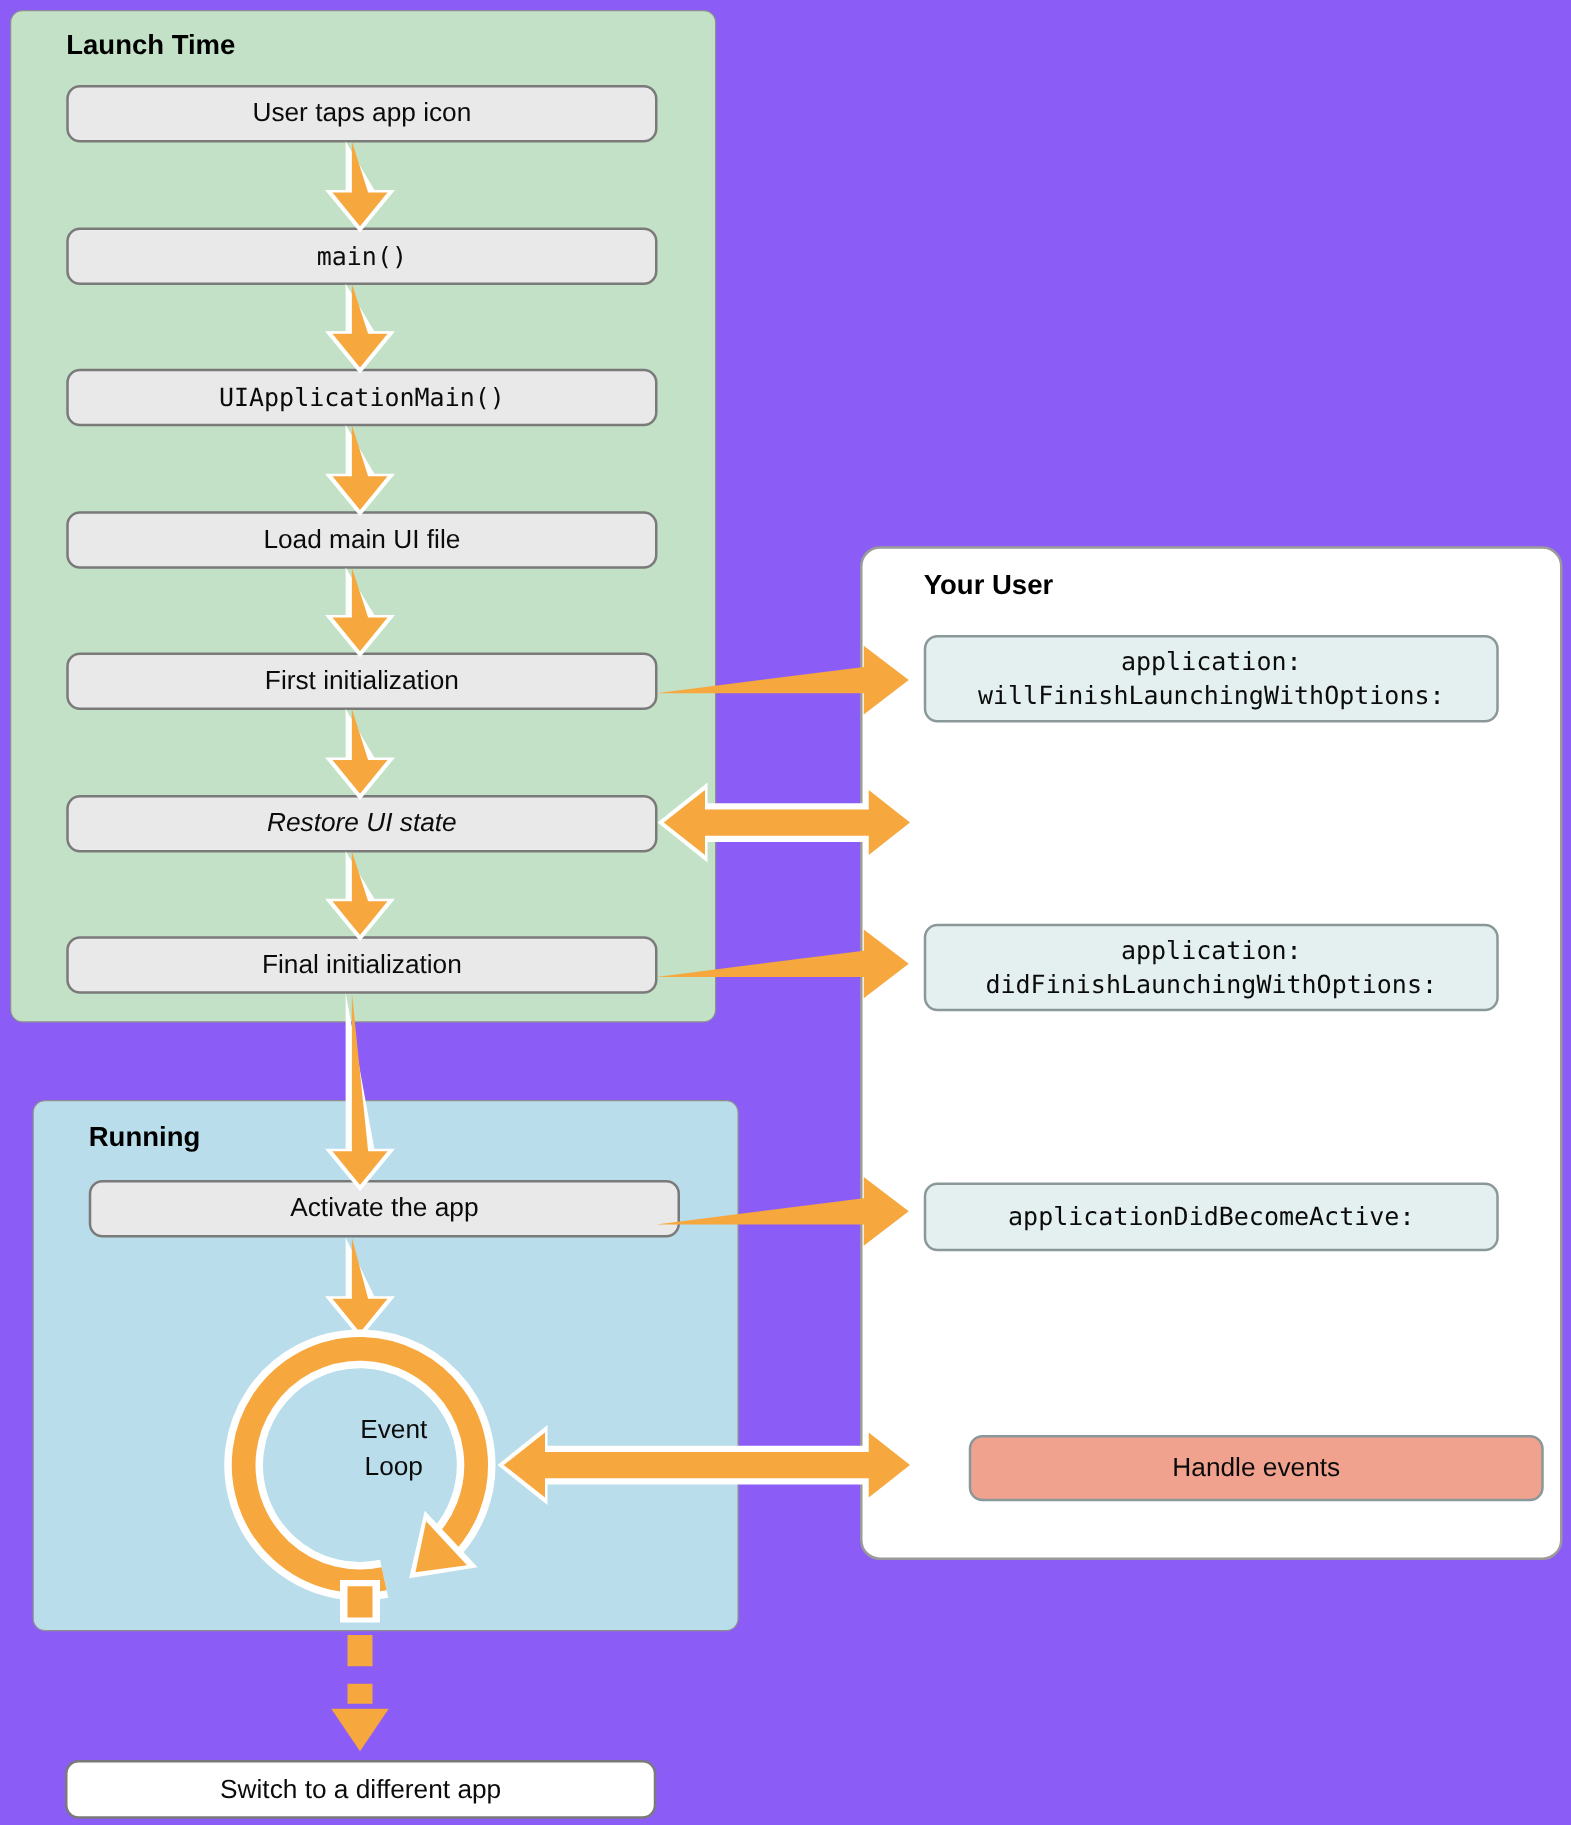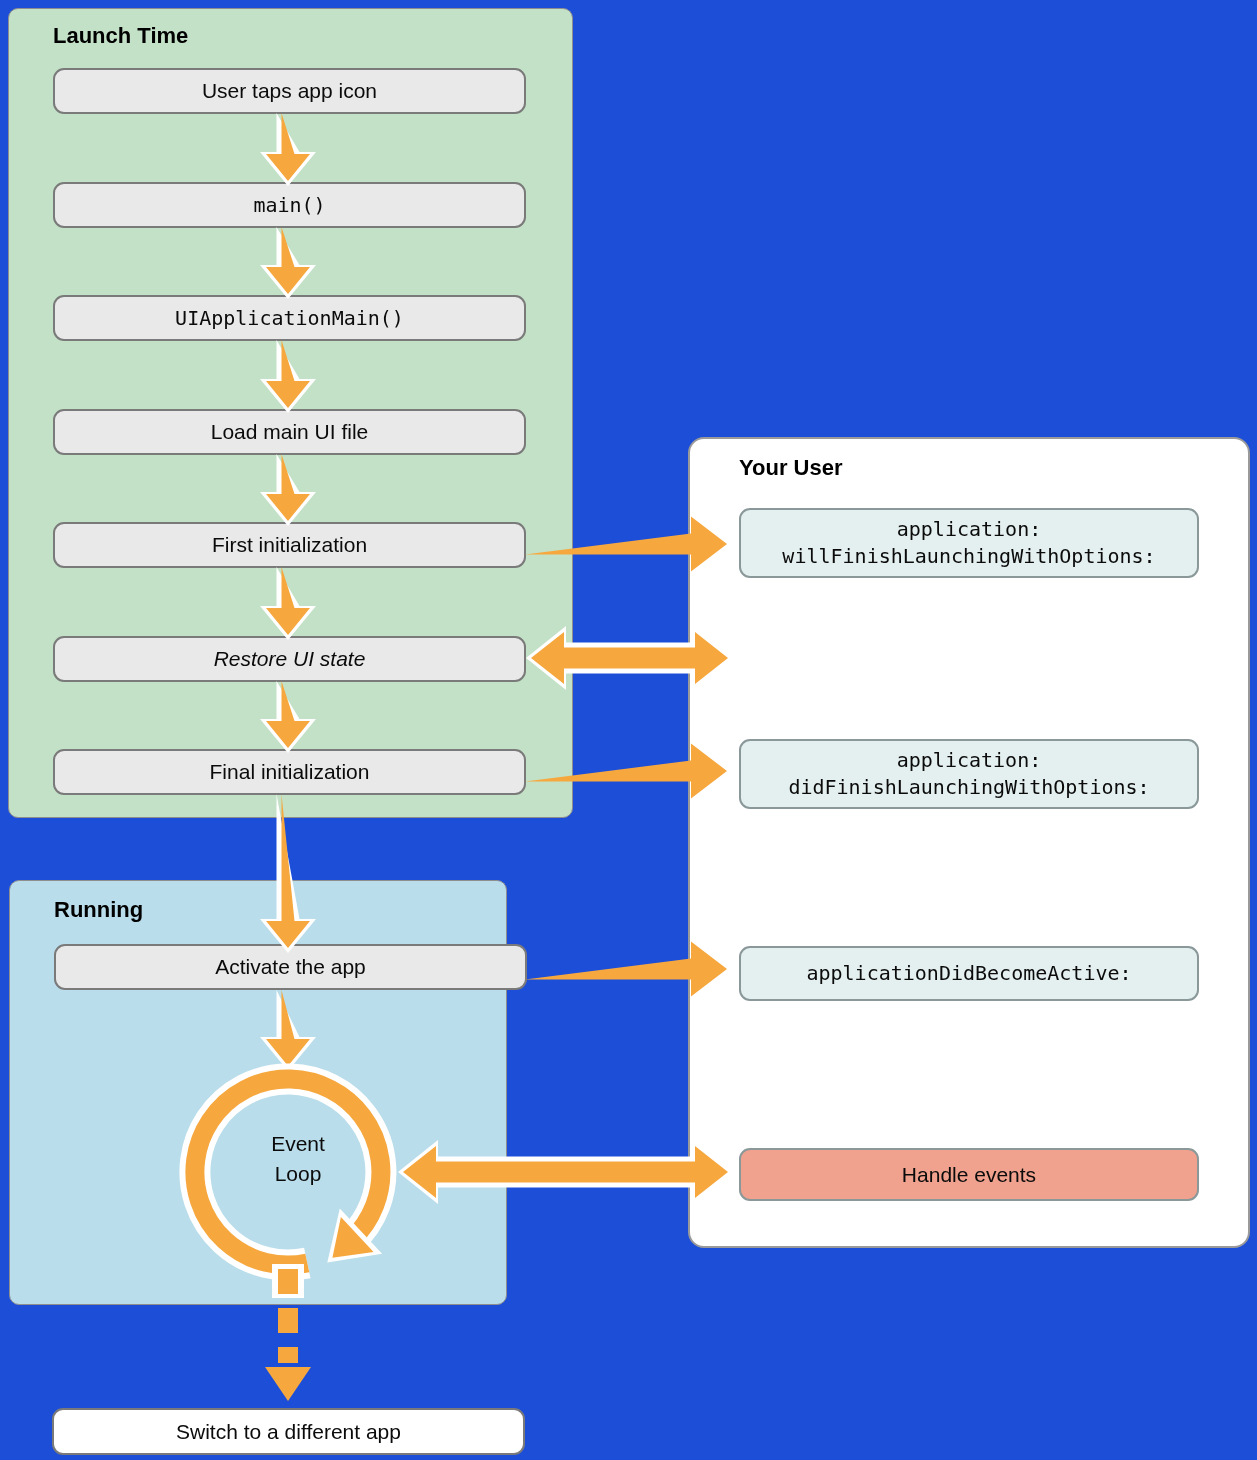--- a/index.html
+++ b/index.html
@@ -1,22 +1,22 @@
 <!DOCTYPE html>
 <html style="--green: #c3e1c6; --blue: #b9ddea; --step: #e9e9e9; --method: #e4efef; --highlight: #f0a28e;"><head>
 <meta charset="utf-8">
 <style>
   html,body{margin:0;padding:0;background:#ffffff;}
   #canvas{
-    position:relative;width:1257px;height:1460px;background:#1d4ed8;
+    position:relative;width:1257px;height:1460px;background:#8b5cf6;
     font-family:"Liberation Sans",sans-serif;color:#111;overflow:hidden;
   }
   .panel{position:absolute;border-radius:10px;box-sizing:border-box;}
   .panel-green{left:8px;top:8px;width:565px;height:810px;background:var(--green,#c3e1c6);border:1px solid #8e8e8e;}
-  .panel-blue{left:9px;top:880px;width:498px;height:425px;background:var(--blue,#b9ddea);border:1px solid #8e8e8e;padding-left:32px;}
+  .panel-blue{left:26px;top:880px;width:565px;height:425px;background:var(--blue,#b9ddea);border:1px solid #8e8e8e;padding-left:32px;}
   .panel-code{left:688px;top:437px;width:562px;height:811px;background:#ffffff;border:2px solid #9a9a9a;border-radius:16px;}
   .panel-title{position:absolute;font-size:22px;font-weight:bold;color:#000;}
   .box{
     position:absolute;box-sizing:border-box;display:flex;align-items:center;justify-content:center;
     text-align:center;border-radius:11px;font-size:21px;line-height:26px;color:#0b0b0b;
   }
   .step{left:44px;width:473px;height:46px;background:var(--step,#e9e9e9);border:2px solid #7a7a7a;}
   .mono{font-family:"DejaVu Sans Mono","Liberation Mono",monospace;font-size:20px;justify-content:center;}
   .method{left:49px;width:460px;background:var(--method,#e4efef);border:2px solid #8a9899;flex-direction:column;line-height:27px;}
   .highlight{background:var(--highlight,#f0a28e);}
@@ -71,21 +71,21 @@
       <div>application:</div>
       <div>willFinishLaunchingWithOptions:</div>
     </div>
     <div class="box method mono" style="top:300px;height:70px;">
       <div>application:</div>
       <div>didFinishLaunchingWithOptions:</div>
     </div>
     <div class="box method mono" style="top:507px;height:55px;">
       <div>applicationDidBecomeActive:</div>
     </div>
-    <div class="box method highlight" style="top:709px;height:53px;">
+    <div class="box method highlight" style="top:709px;height:53px;margin-left:36px;">
       <div>Handle events</div>
     </div>
   </div>
 
   <div class="box footer-box">
     <span>Switch to a different app</span>
   </div>
 
   <svg id="arrow-layer" width="1257" height="1460" viewBox="0 0 1257 1460">
       <polygon points="276.5,113.0 276.5,152.0 260.0,152.0 288.0,186.0 316.0,152.0 299.5,152.0" fill="#ffffff"></polygon>

